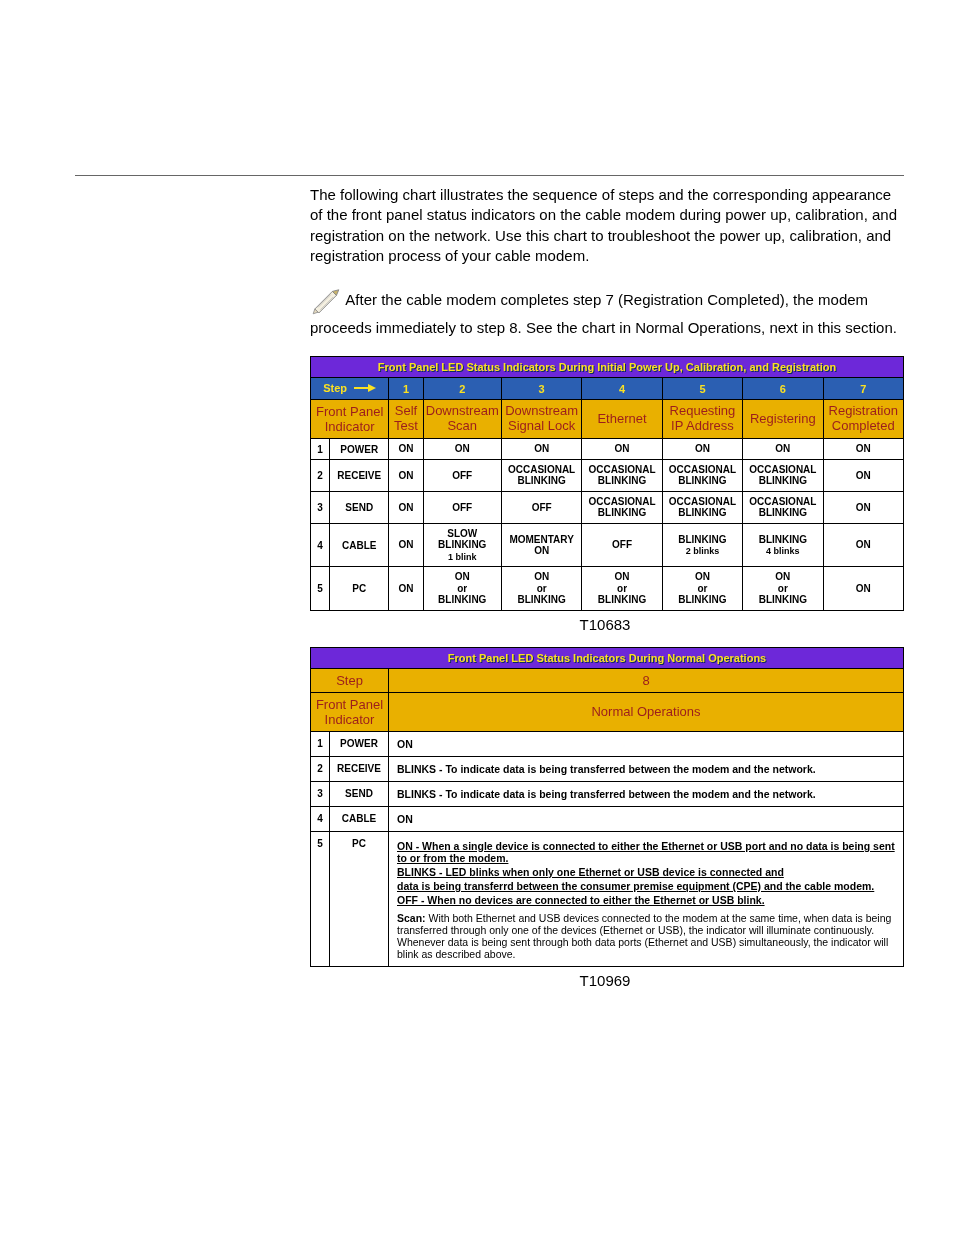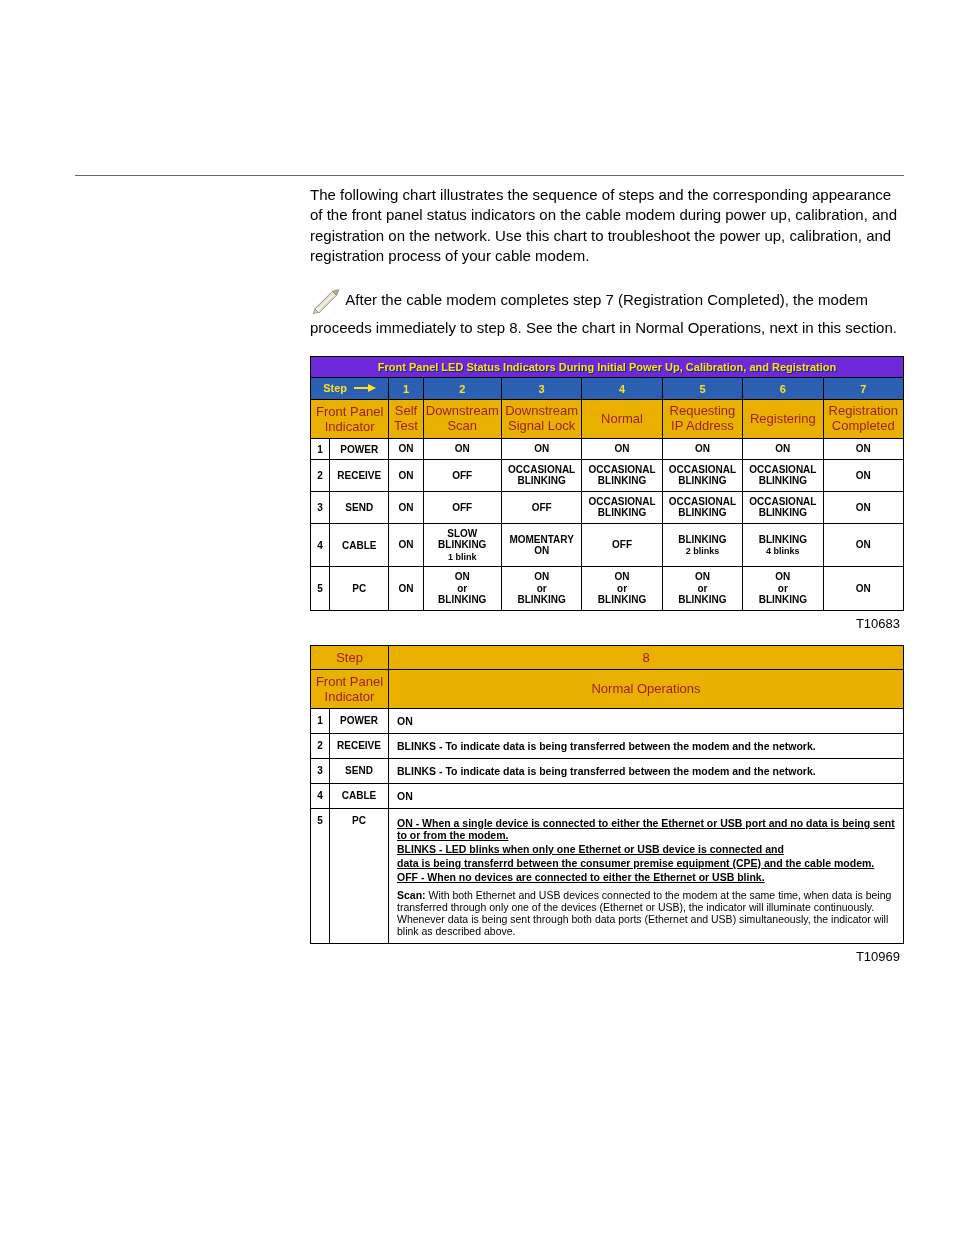--- a/index.html
+++ b/index.html
@@ -32,22 +32,22 @@
     position: relative;
     padding-left: 0;
   }
   .note-icon {
     width: 32px;
     height: 34px;
     vertical-align: middle;
     display: inline-block;
   }
   .ref-code {
-    font-size: 13px;
-    text-align: right;
+    font-size: 15px;
+    text-align: center;
     padding: 3px 4px 0 0;
   }
 
   
   table.grid {
     border-collapse: collapse;
     width: 100%;
     margin: 14px 0 2px 0;
   }
   table.grid td, table.grid th {
@@ -179,21 +179,21 @@
       <td>6</td>
       <td>7</td>
     </tr>
     <tr class="gold">
       <td colspan="2">
         <span>Front Panel</span><br><span>Indicator</span>
       </td>
       <td class="multi">Self<br>Test</td>
       <td class="multi">Downstream<br>Scan</td>
       <td class="multi">Downstream<br>Signal Lock</td>
-      <td class="multi">Normal</td>
+      <td class="multi">Ethernet</td>
       <td class="multi">Requesting<br>IP Address</td>
       <td class="multi">Registering</td>
       <td class="multi">Registration<br>Completed</td>
     </tr>
     </tbody>
       <tbody id="t1-body">
         <tr class="data">
           <td class="idx">1</td>
           <td class="lbl">POWER</td>
           <td class="multi">ON</td>
@@ -253,20 +253,23 @@
   <div class="ref-code">T10683</div>
 
 
   <table class="grid grid2 t2">
     <colgroup>
       <col class="c-idx">
         <col class="c-lbl">
         <col>
     </colgroup>
     <tbody>
+        <tr class="title-row">
+      <td colspan="3">Front Panel LED Status Indicators During Normal Operations</td>
+    </tr>
     <tr class="gold">
       <td colspan="2">Step</td>
       <td>8</td>
     </tr>
     <tr class="gold">
       <td colspan="2">
         <span>Front Panel</span><br><span>Indicator</span>
       </td>
       <td>Normal Operations</td>
     </tr>

